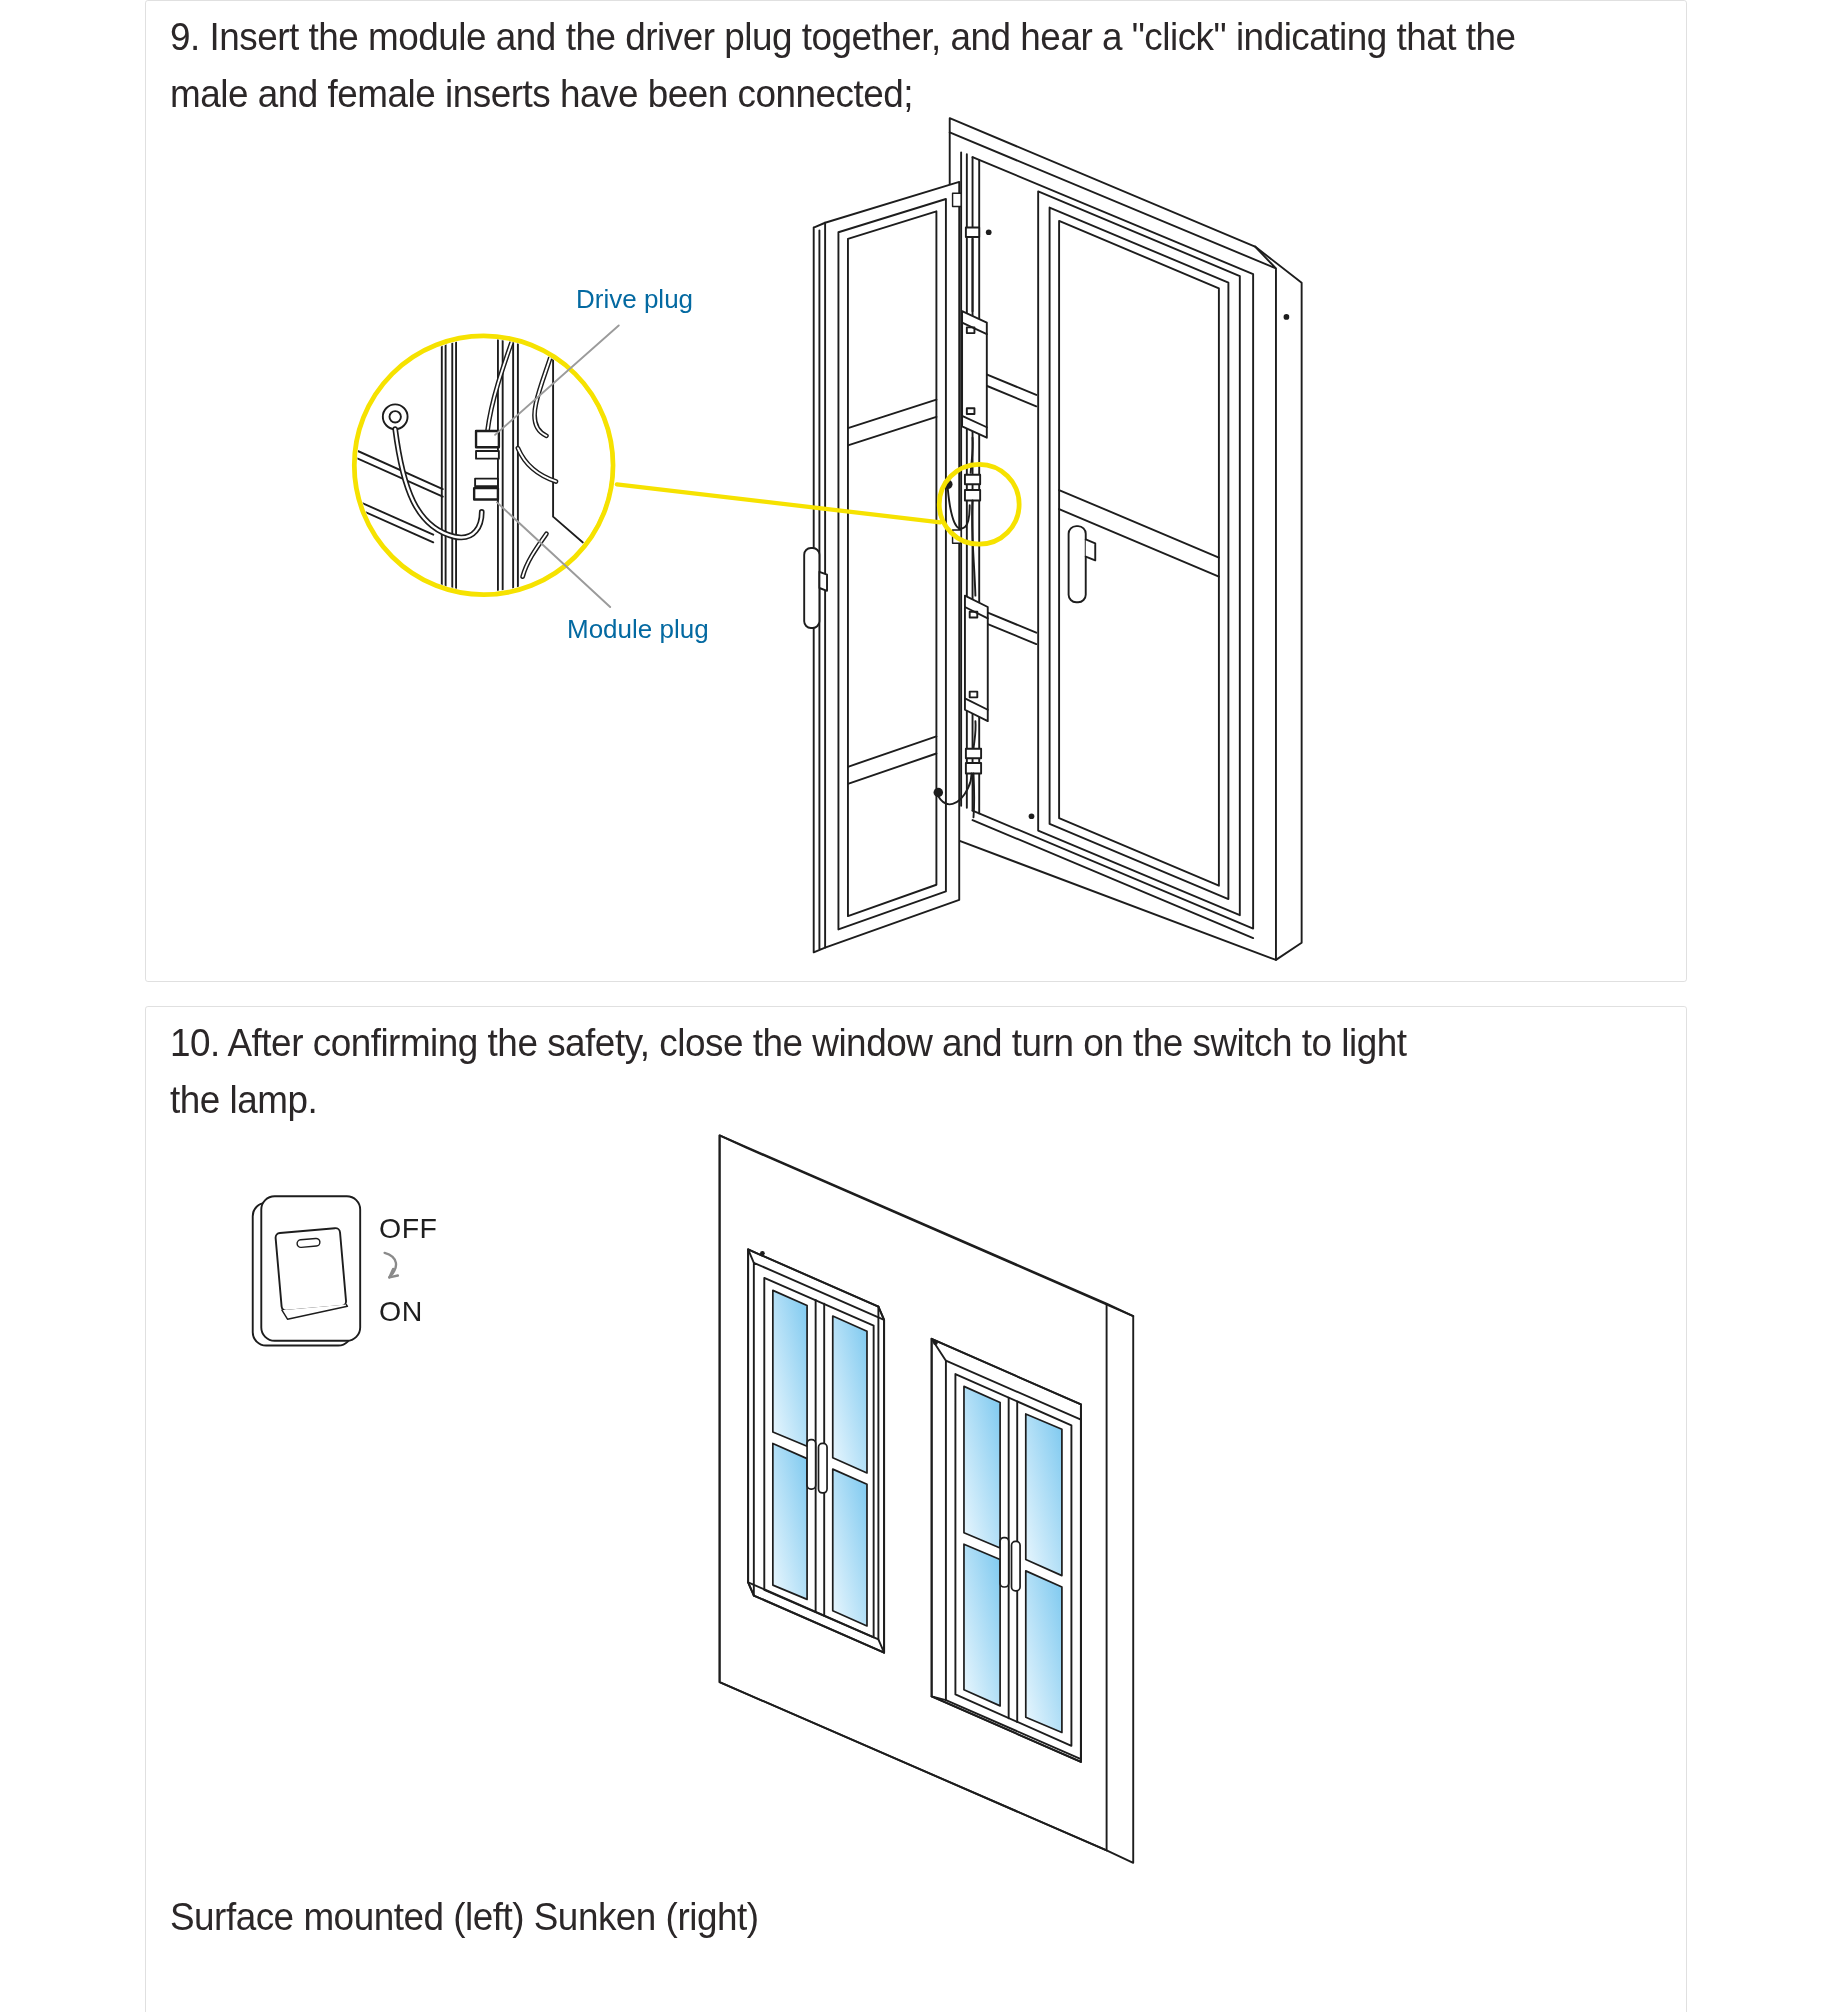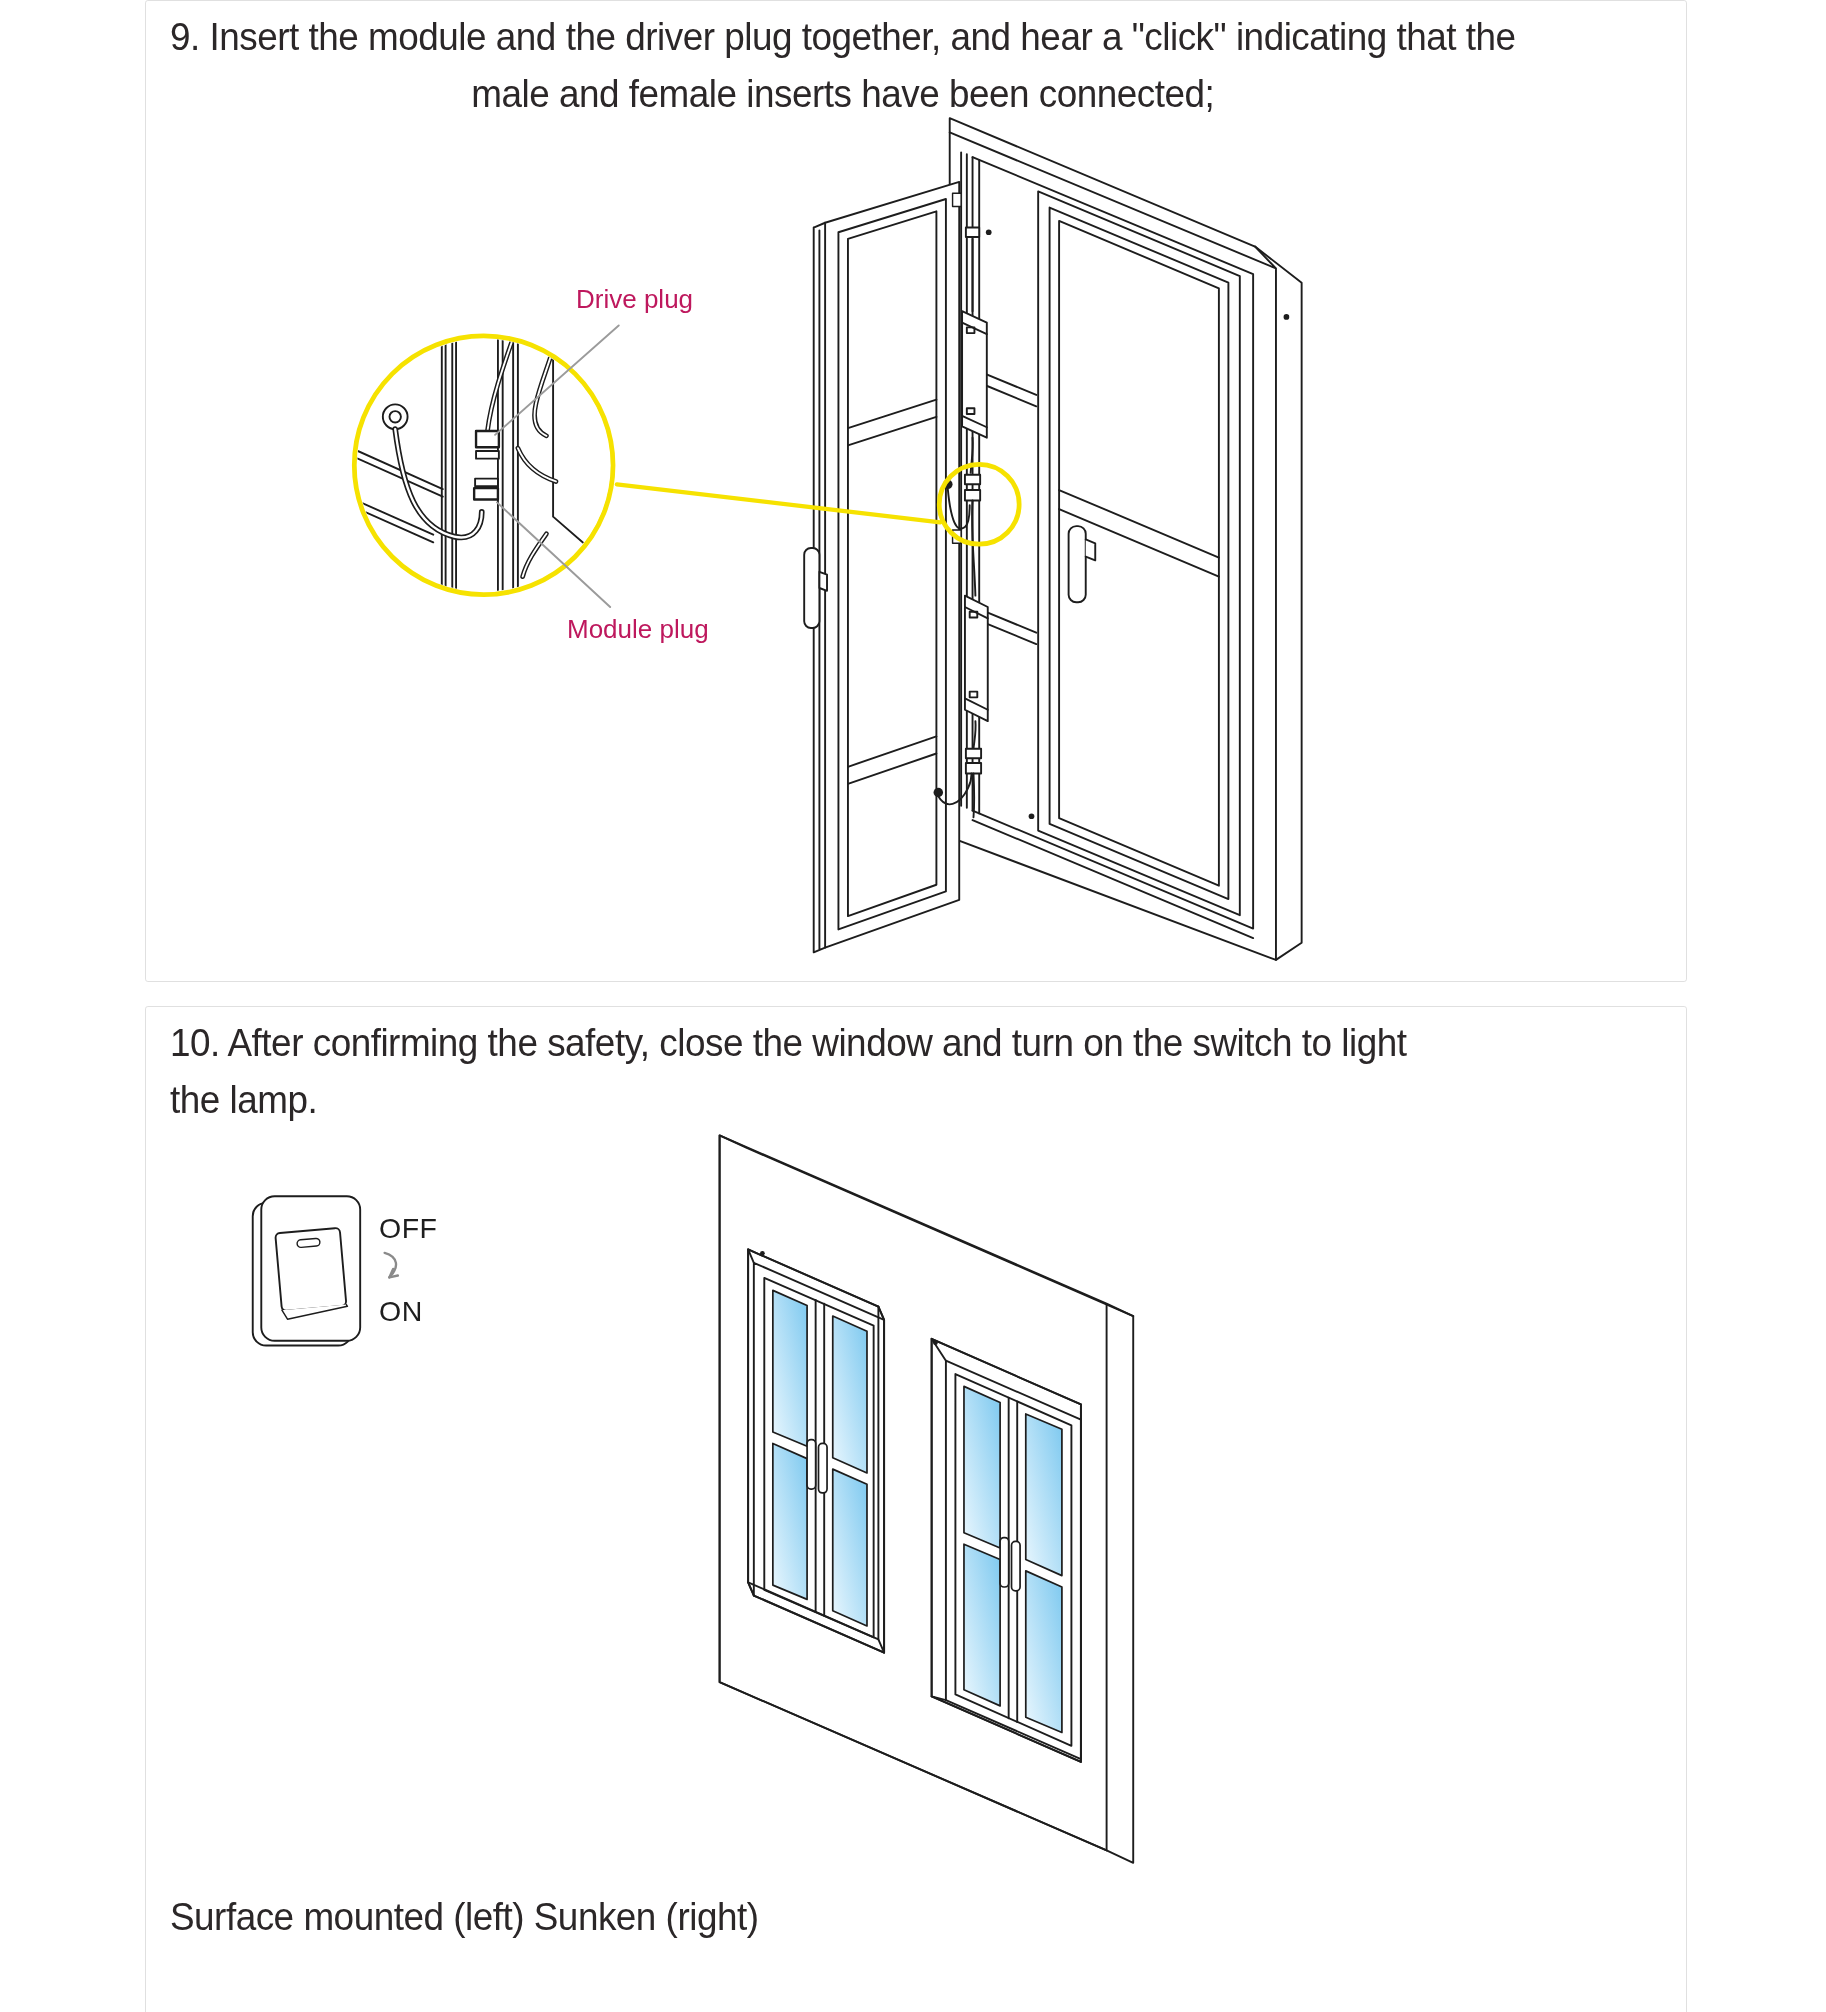--- a/index.html
+++ b/index.html
@@ -1,24 +1,24 @@
 <!DOCTYPE html>
 <html style="font-size:15px"><head>
 <meta charset="utf-8">
 <style>
   html,body{margin:0;padding:0;background:#ffffff;}
   body{width:1826px;height:2013px;position:relative;overflow:hidden;
        font-family:"Liberation Sans", sans-serif;color:#2b2728;}
   .panel{position:absolute;left:145px;width:1542px;background:#fff;
          border:1.9px solid #e0e0e0;border-radius:2.9px;box-sizing:border-box;}
-  #panel9{top:0;height:982px;text-align:center;}
+  #panel9{top:0;height:982px;}
   #panel10{top:1006px;height:1010px;}
   .heading{position:absolute;left:24px;top:7.6px;font-size:38px;letter-spacing:-0.5px;
            line-height:57px;transform:scaleX(0.97);transform-origin:left top;white-space:nowrap;}
-  .fig-label{position:absolute;font-size:26px;color:#be185d;white-space:nowrap;}
+  .fig-label{position:absolute;font-size:26px;color:#0369a1;white-space:nowrap;}
   .sw-label{position:absolute;font-size:28.5px;color:#1e1e1e;font-weight:normal;white-space:nowrap;letter-spacing:0.5px;}
   .caption{position:absolute;left:24px;top:889px;font-size:38px;letter-spacing:-0.5px;
            transform:scaleX(0.97);transform-origin:left top;white-space:nowrap;}
   svg.fig{position:absolute;left:0;top:0;}
   .arrow-icon{position:absolute;left:231px;top:243px;width:28.5px;height:34px;}
 </style>
 </head>
 <body>
 
 <div class="panel" id="panel9">

